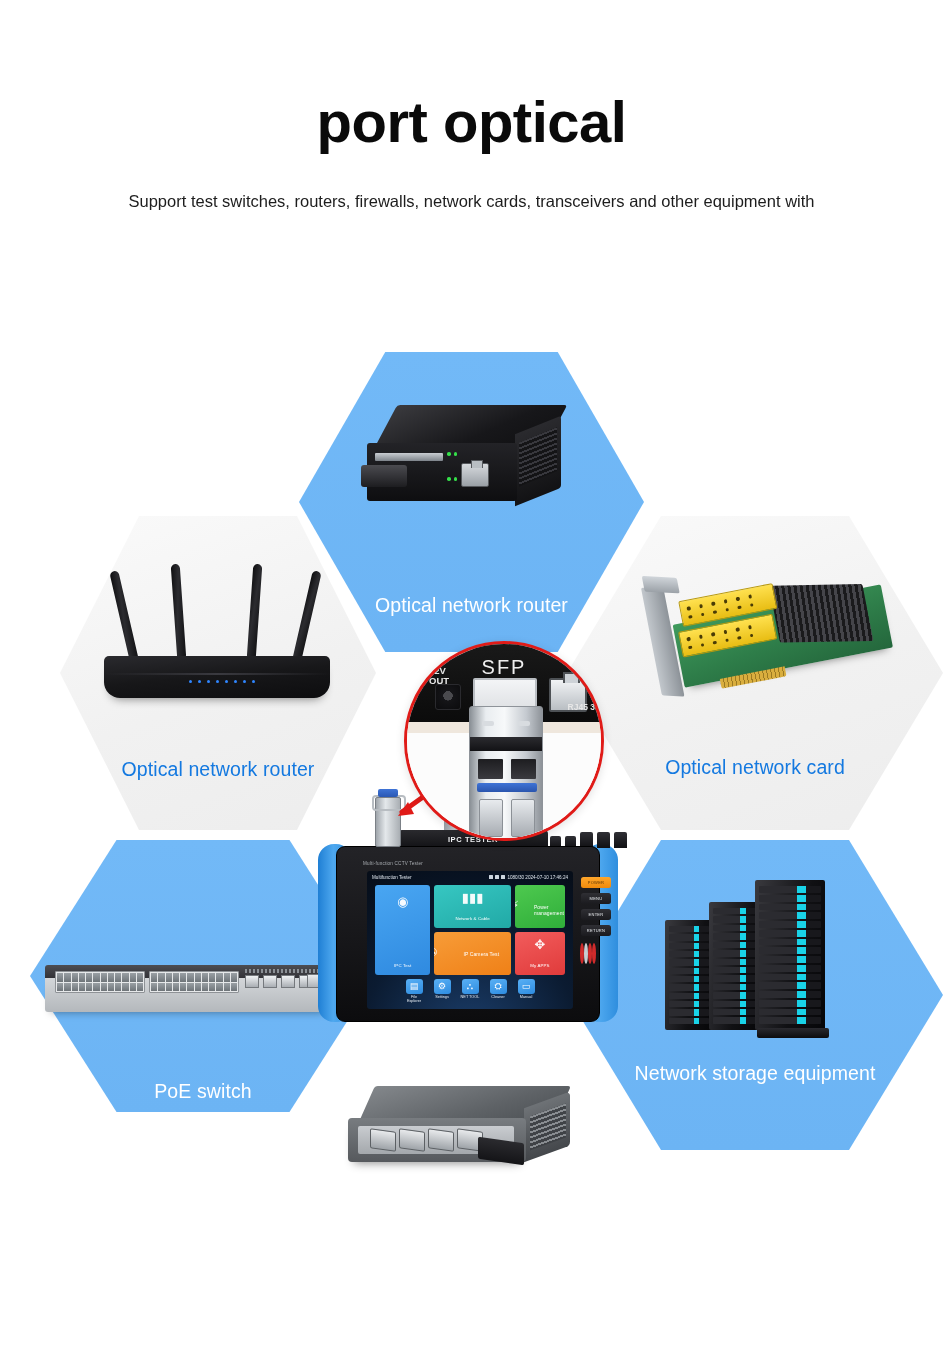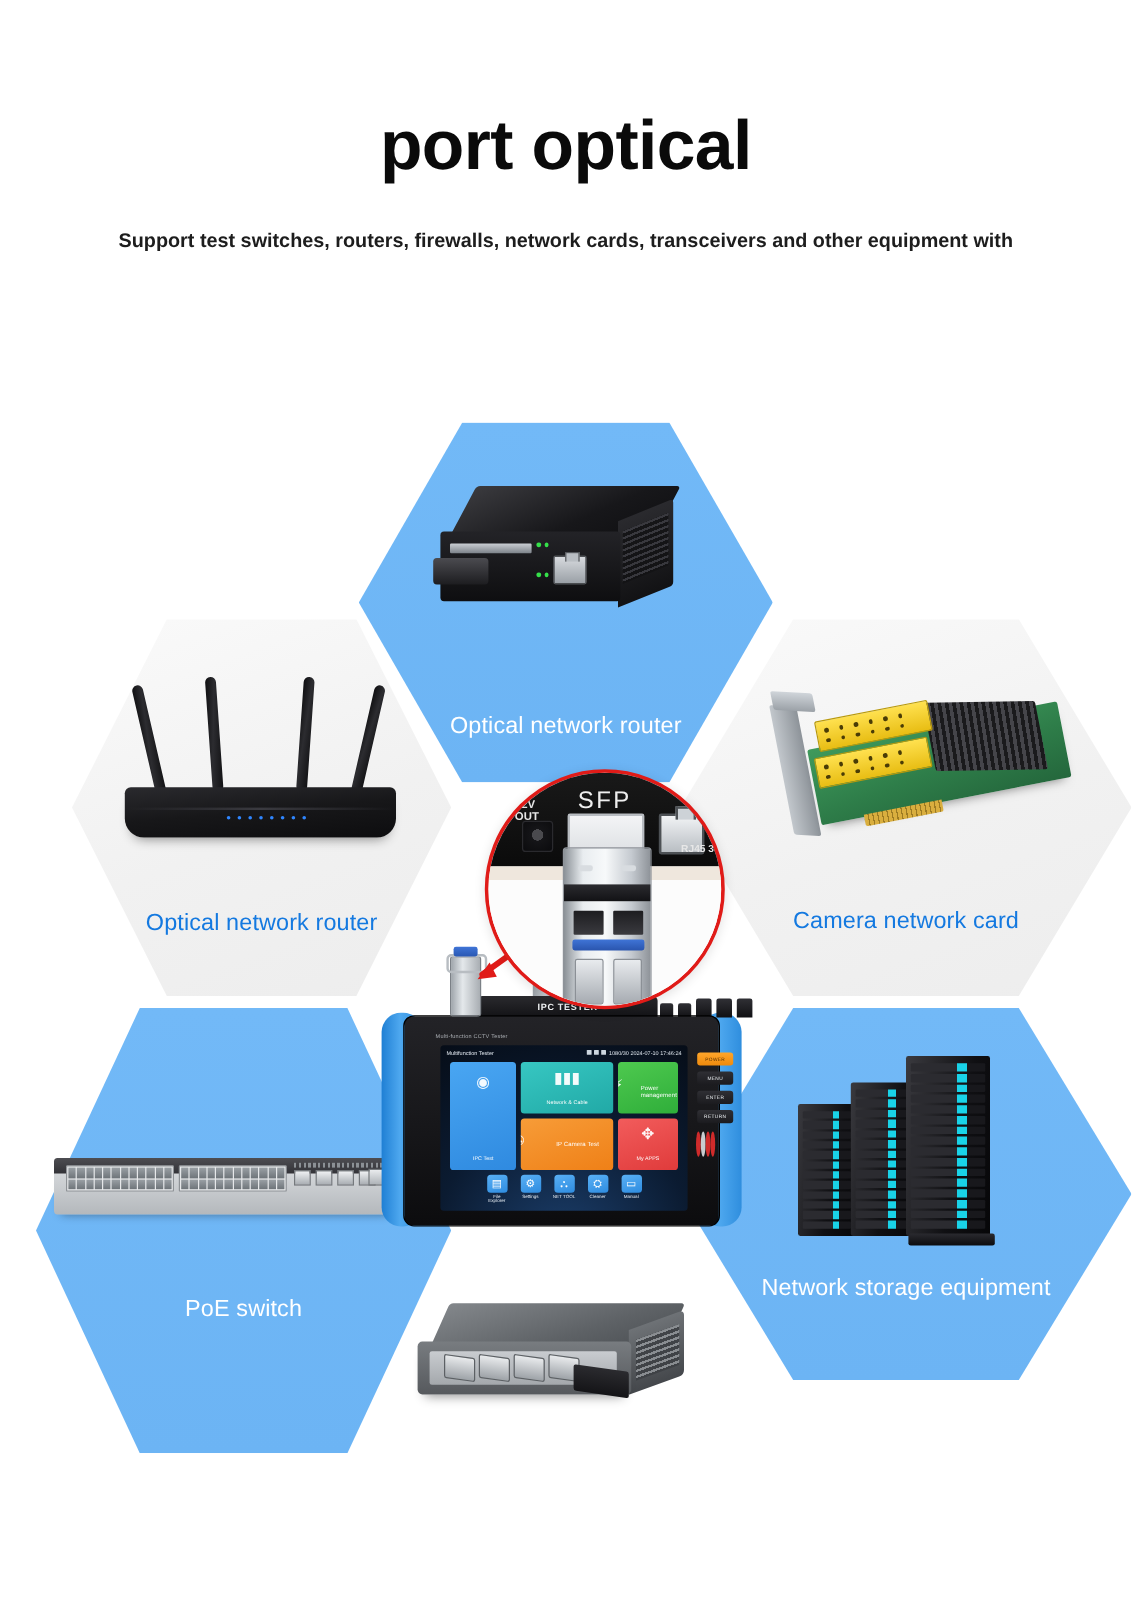--- a/index.html
+++ b/index.html
@@ -14,21 +14,21 @@
   .header { position:absolute; left:0; top:0; width:943px; text-align:center; }
   .title {
     font-size:58px; font-weight:bold; color:#0a0a0a; line-height:1.16;
     letter-spacing:-0.5px; padding-top:88px;
   }
   .title .l2 { display:block; }
   .subtitle {
     margin-top:34px; font-size:16.5px; color:#1d1d1d; line-height:1.55;
     font-weight:400;
   }
-  .subtitle .sl { display:block;font-weight:bold; }
+  .subtitle .sl { display:block; }
 
   
   .hexwrap { position:absolute; left:0; top:0; width:943px; height:1345px; }
   .hex {
     position:absolute;
     clip-path:polygon(25% 0%, 75% 0%, 100% 50%, 75% 100%, 25% 100%, 0% 50%);
     text-decoration:underline;
   }
   .hex.blue   { background:linear-gradient(180deg,#72b9f7 0%,#6cb4f4 100%); }
   .hex.light  { background:linear-gradient(160deg,#fafafa 0%,#f1f1f1 55%,#ededed 100%); }
@@ -37,21 +37,21 @@
     position:absolute; width:100%; text-align:center;
     font-size:19.5px; letter-spacing:0.1px; white-space:nowrap;
   }
   .hex-label.on-blue  { color:#ffffff; }
   .hex-label.on-light { color:#1479e0; }
 
   
   #hex-top     { left:299px; top:352px; width:345px; height:300px; }
   #hex-left    { left:60px;  top:516px; width:316px; height:314px; }
   #hex-right   { left:567px; top:516px; width:376px; height:314px; }
-  #hex-botleft { left:30px;  top:840px; width:346px; height:371px; }
+  #hex-botleft { left:30px;  top:840px; width:346px; height:272px; }
   #hex-botright{ left:567px; top:840px; width:376px; height:310px; }
   #hex-bottom  { left:299px; top:1040px; width:345px; height:300px; }
 
   #lbl-top      { top:242px; }
   #lbl-left     { top:242px; }
   #lbl-right    { top:240px; }
   #lbl-botleft  { top:240px; }
   #lbl-botright { top:222px; }
   #lbl-bottom   { top:195px; }
 
@@ -470,21 +470,21 @@
 
   <div class="hex blue" id="hex-top">
     <div class="hex-label on-blue" id="lbl-top">Optical network router</div>
   </div>
 
   <div class="hex light" id="hex-left">
     <div class="hex-label on-light" id="lbl-left">Optical network router</div>
   </div>
 
   <div class="hex light" id="hex-right">
-    <div class="hex-label on-light" id="lbl-right">Camera network card</div>
+    <div class="hex-label on-light" id="lbl-right">Optical network card</div>
   </div>
 
   <div class="hex blue" id="hex-botleft">
     <div class="hex-label on-blue" id="lbl-botleft">PoE switch</div>
   </div>
 
   <div class="hex blue" id="hex-botright">
     <div class="hex-label on-blue" id="lbl-botright">Network storage equipment</div>
   </div>
 

